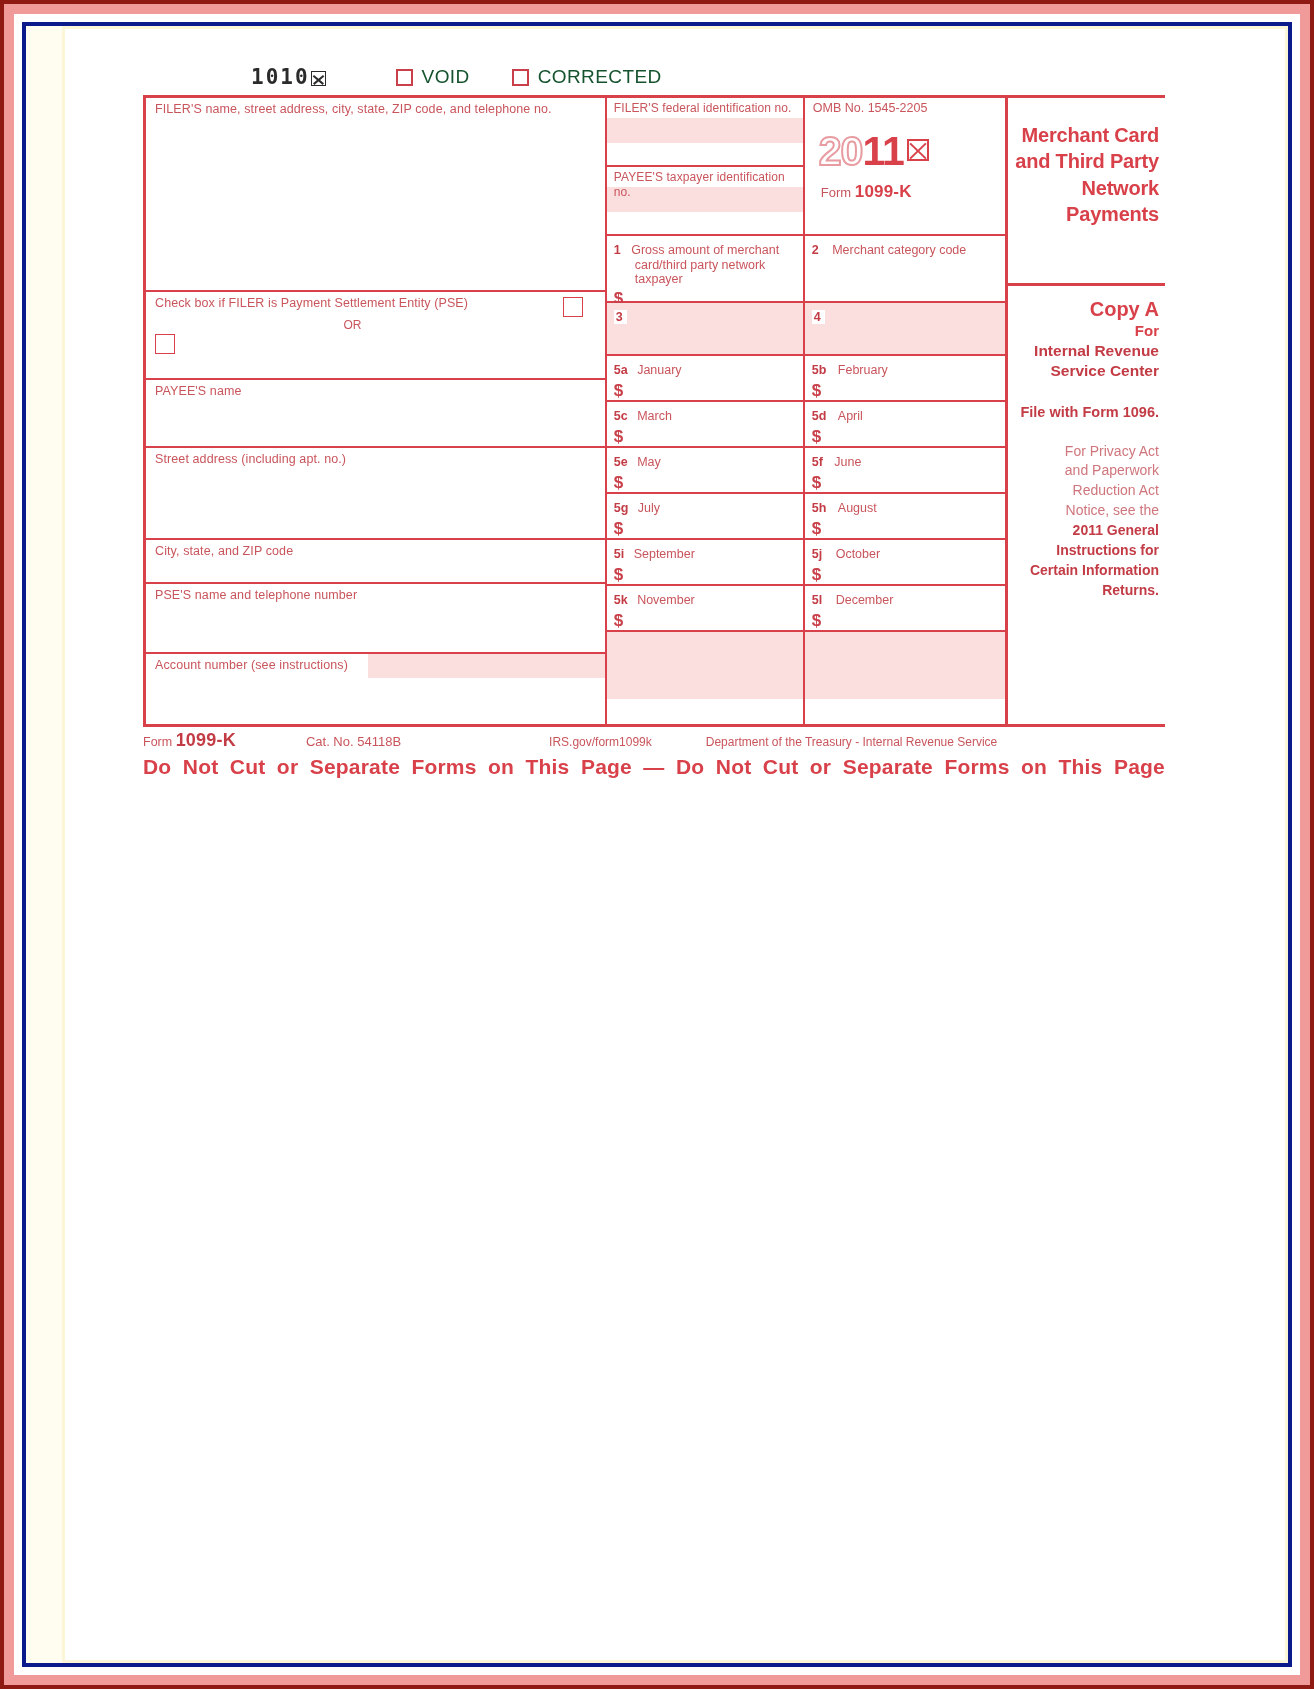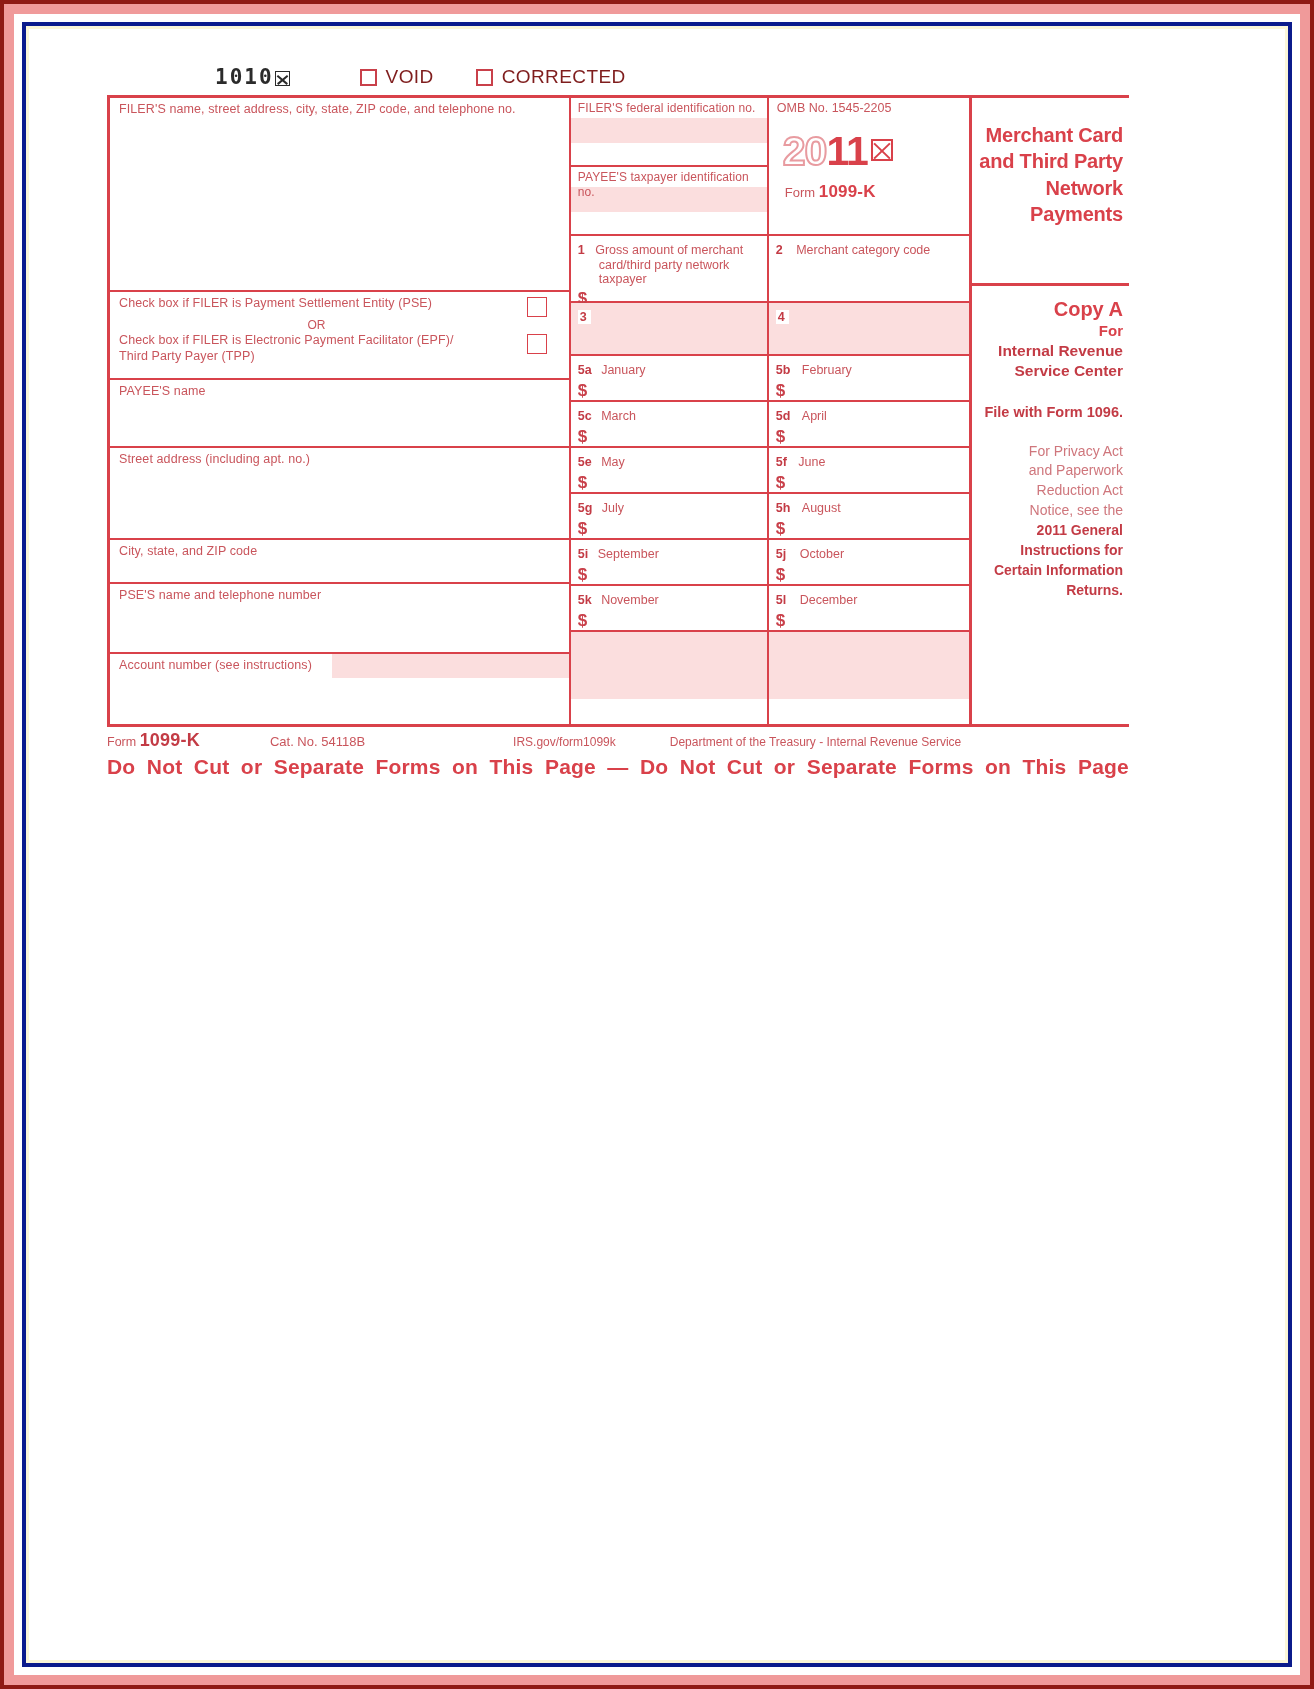--- a/index.html
+++ b/index.html
@@ -29,20 +29,21 @@
     width: 100%;
     height: 100%;
     border: 8px solid #ffffff;
     background: #ffffff;
   }
   .frame-navy {
     width: 100%;
     height: 100%;
     border: 4px solid #0b1b8c;
     background: #fffdf0;
+    padding-left: 36px;
   }
   .frame-cream {
     width: 100%;
     height: 100%;
     border: 3px solid #fbf6d8;
     background: #ffffff;
     position: relative;
     overflow: hidden;
   }
 
@@ -84,21 +85,21 @@
   .box-glyph::before { transform: rotate(40deg); }
   .box-glyph::after  { transform: rotate(-40deg); }
 
   .cb-group { display: flex; align-items: center; gap: 9px; }
   .cb-sq {
     width: 17px; height: 17px;
     border: 2px solid #c9404a;
     background: #fff;
   }
   .cb-text {
-    color: #7f1d1d;
+    color: #14532d;
     font-size: 19px;
     letter-spacing: 0.4px;
   }
   .sp-void { margin-left: 70px; }
   .sp-corr { margin-left: 42px; }
 
   
   .form-main {
     border: 3px solid #d9414a;
     border-right: none;
@@ -273,24 +274,20 @@
           <div class="lbl">FILER'S name, street address, city, state, ZIP code, and telephone no.</div>
         </div>
 
         <div class="fld h-pse">
           <div class="pse-row">
             <div class="lbl">Check box if FILER is Payment Settlement Entity (PSE)</div>
             <span class="pse-box"></span>
           </div>
           <div class="pse-or">OR</div>
           <div class="pse-row" style="margin-top:1px;">
-            <div class="lbl">
-              <span>Check box if FILER is Electronic Payment Facilitator (EPF)/</span><br>
-              <span>Third Party Payer (TPP)</span>
-            </div>
             <span class="pse-box"></span>
           </div>
         </div>
 
         <div class="fld h-payee">
           <div class="lbl">PAYEE'S name</div>
         </div>
 
         <div class="fld h-street">
           <div class="lbl">Street address (including apt. no.)</div>

